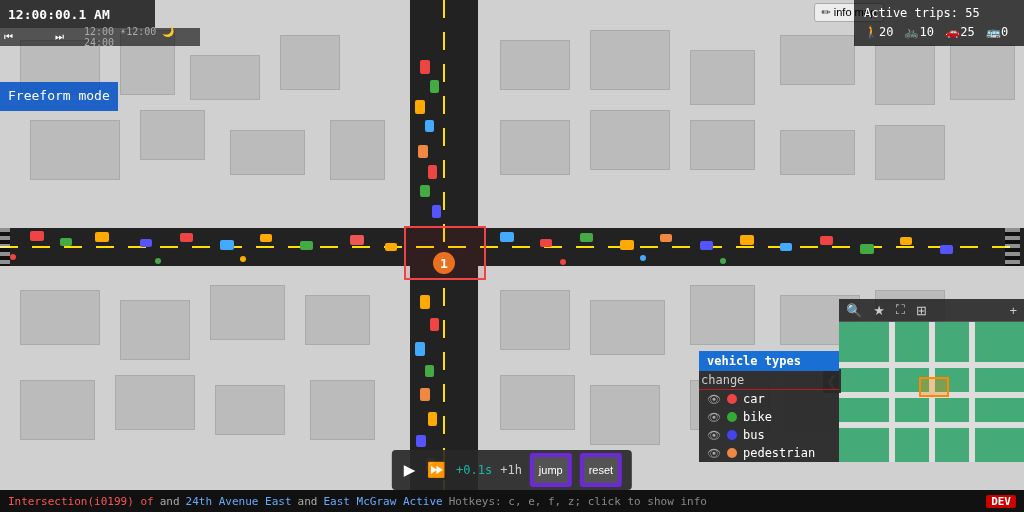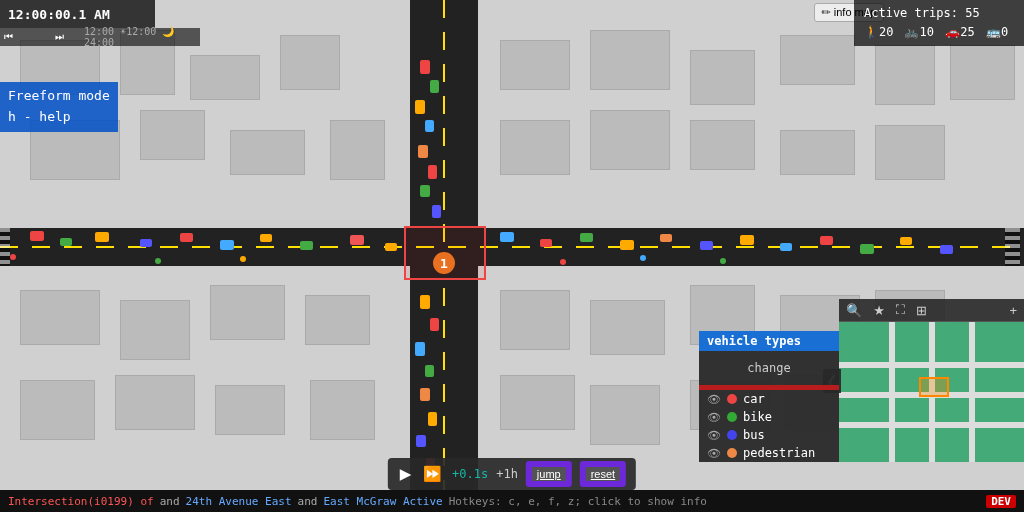--- a/index.html
+++ b/index.html
@@ -260,27 +260,26 @@
     .play-btn {
       background: none;
       border: none;
       color: #fff;
       font-size: 15px;
       cursor: pointer;
       padding: 0 2px;
     }
     .playback-control {
       background: rgba(255,255,255,0.15);
-      border: 6px solid #6d28d9;
+      border: 4px solid #6d28d9;
       border-radius: 3px;
       color: #fff;
-      padding: 1px 5px;
+      padding: 7px 5px;
       font-size: 11px;
       cursor: pointer;
-      text-decoration: underline;
     }
 
     
     #minimap-container {
       position: absolute;
       bottom: 50px;
       right: 0;
       width: 185px;
       z-index: 150;
     }
@@ -325,24 +324,23 @@
       width: 140px;
       font-size: 12px;
     }
     #vehicle-types-header {
       background: #1a6fd4;
       padding: 3px 8px;
       font-weight: bold;
       font-size: 12px;
     }
     #vehicle-types-change {
-      text-align: center;
-      padding: 10px;
+      padding: 2px;
       color: #ccc;
-      border-bottom: 5px solid #b91c1c;
+      border-bottom: 1px solid #b91c1c;
     }
     .vehicle-type-row {
       display: flex;
       align-items: center;
       gap: 6px;
       padding: 2px 8px;
     }
     .vt-dot {
       width: 10px;
       height: 10px;
@@ -502,21 +500,20 @@
   <div class="speed-segment"></div>
   <div class="speed-segment"></div>
   <div class="speed-segment"></div>
   <div class="speed-segment"></div>
   <span class="speed-icon">⏭</span>
   <span style="color:#aaa;font-size:10px;margin-left:14px;">12:00  ☀12:00  🌙24:00</span>
 </div>
 
 <div id="left-panel">
   <div>Freeform mode</div>
-  <div>h - help</div>
 </div>
 
 <div id="stats-panel">
   <div>
     <span>Active trips:</span>
     <span>55</span>
   </div>
   <div>
     <span style="color:#fff;">🚶</span><span>20</span>
     <span style="color:#fff;margin-left:4px;">🚲</span><span>10</span>

